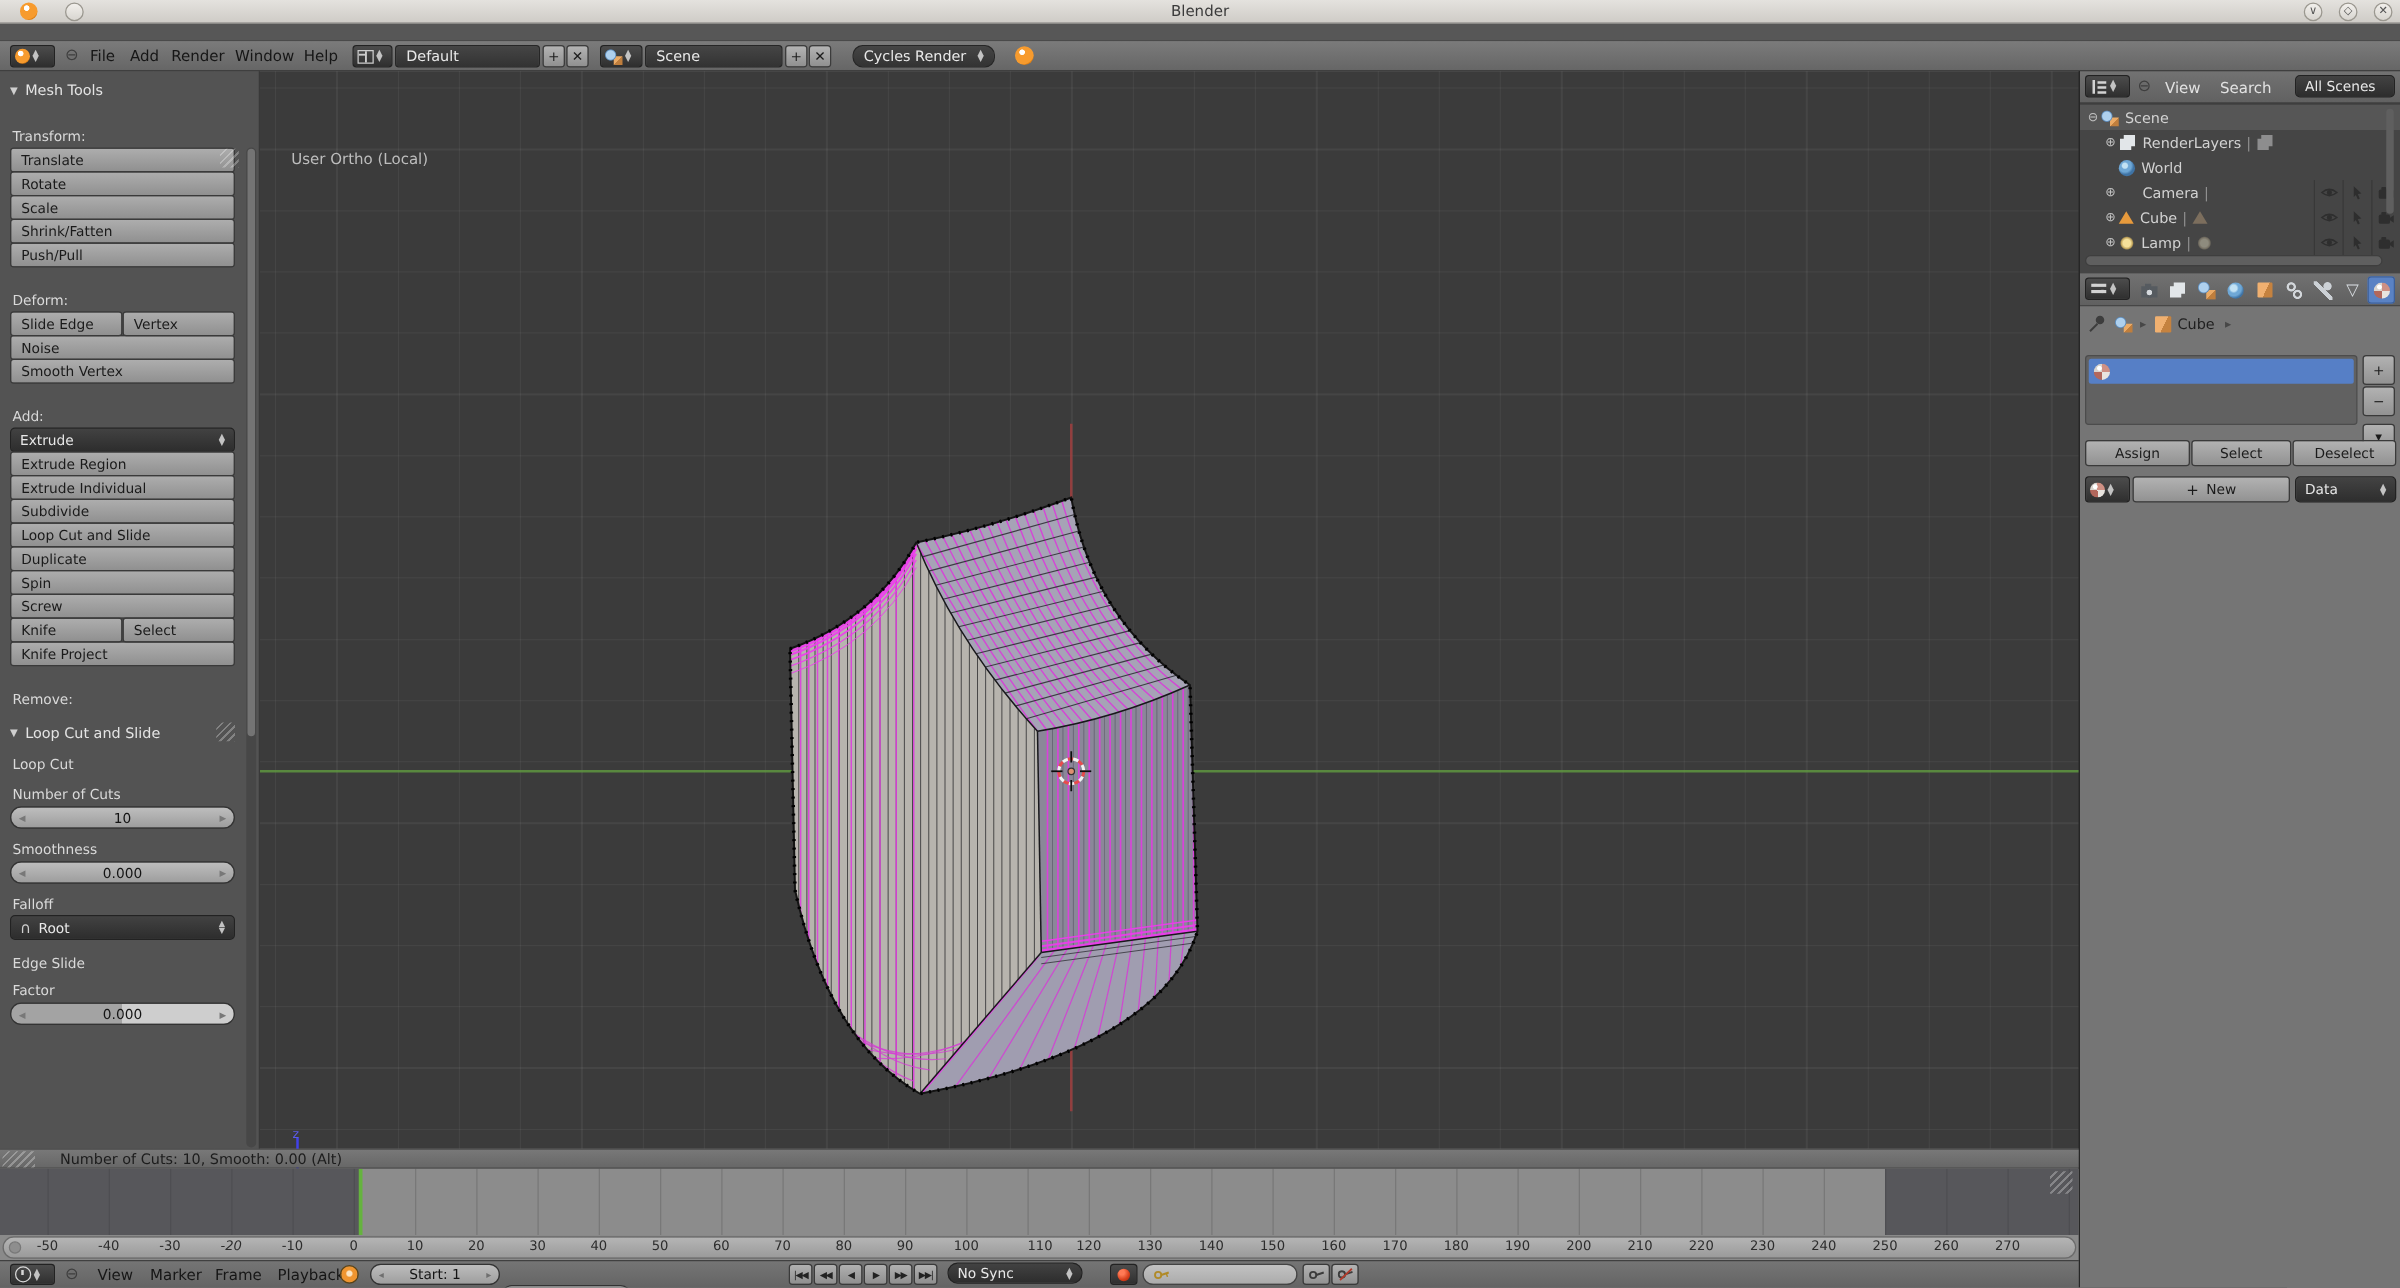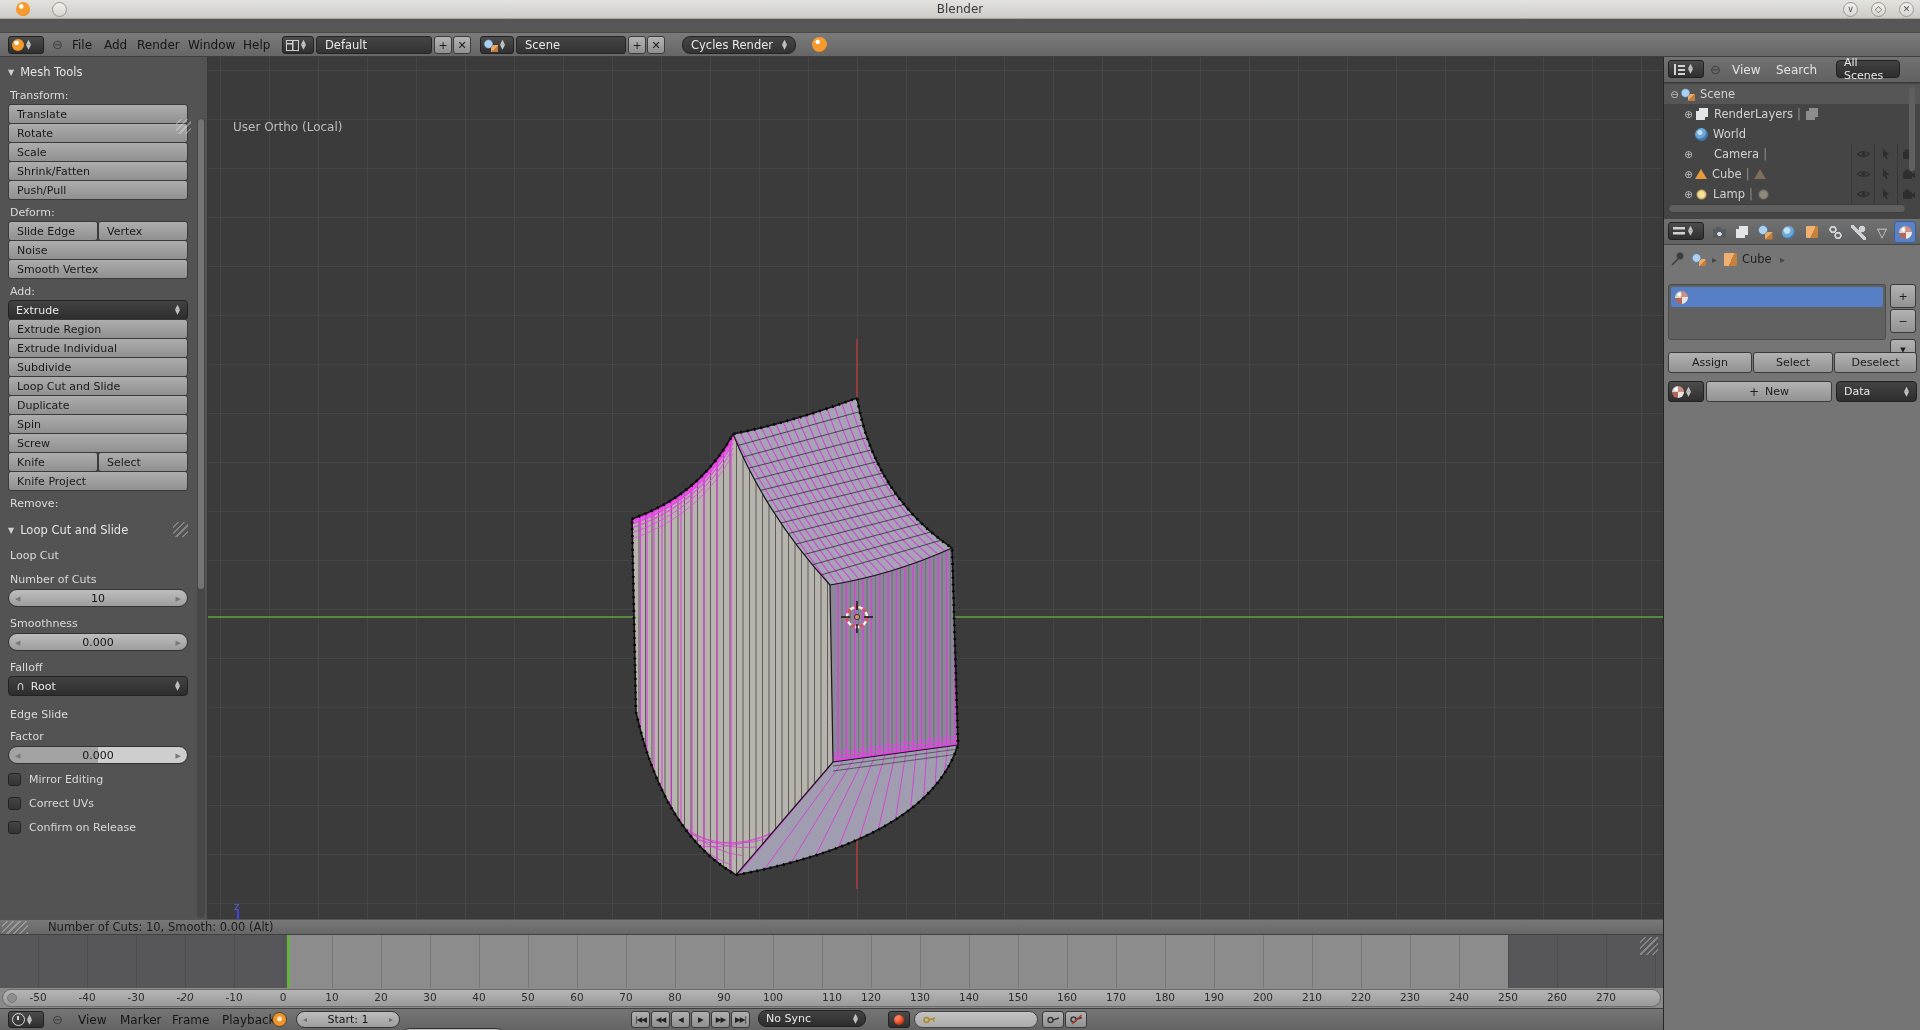--- a/index.html
+++ b/index.html
@@ -47,21 +47,21 @@
   #axis-green { left:208px; top:559px; width:1455px; height:2px; background:rgba(95,150,65,.85); }
   #axis-red { left:856px; top:282px; width:2px; height:550px; background:rgba(160,62,62,.85); }
   .vp-label { color:#bdbdbd; font-size:12px; }
   #obj-label { color:#efefef; font-size:12px; }
 
   
   #toolshelf { left:0; top:57px; width:208px; height:862px; background:#535353; border-right:1px solid #393939; }
   #shelf-inner { position:absolute; left:8px; top:4px; width:180px; }
   .panel-head { height:22px; display:flex; align-items:center; gap:6px; color:#e4e4e4; font-size:11.5px; }
   .tri-down { font-size:8px; color:#cfcfcf; }
-  .sec-label { margin:6px 0 2px 2px; font-size:11px; color:#dadada; height:14px; }
+  .sec-label { margin:20px 0 2px 2px; font-size:11px; color:#dadada; height:14px; }
   .btn { height:20px; background:linear-gradient(#adadad,#909090); border:1px solid #3a3a3a;
     border-radius:3px; color:#1a1a1a; font-size:11px; display:flex; align-items:center;
     padding:0 8px; margin-top:-1px; }
   .row2 { display:flex; }
   .row2 .btn { flex:1; }
   .darkdd { height:20px; background:linear-gradient(#424242,#2d2d2d); border:1px solid #222;
     border-radius:4px; color:#e8e8e8; font-size:11px; display:flex; align-items:center;
     padding:0 7px; margin-top:-1px; }
   .darkdd .ud { margin-left:auto; }
   .slider { height:18px; border-radius:9px; background:linear-gradient(#bebebe,#9d9d9d); border:1px solid #333;
@@ -512,34 +512,20 @@
       <span class="ud">
           <span>▲</span>
           <span>▼</span>
         </span>
     </div>
     <div class="sec-label" style="margin-top:12px;">Edge Slide</div>
     <div class="sec-label" style="margin-top:8px;">Factor</div>
     <div class="slider half">
       <span>0.000</span>
     </div>
-    <div id="op-checkboxes">
-        <div class="chk-row">
-          <div class="chk-box"></div>
-          <span class="chk-label">Mirror Editing</span>
-        </div>
-        <div class="chk-row">
-          <div class="chk-box"></div>
-          <span class="chk-label">Correct UVs</span>
-        </div>
-        <div class="chk-row">
-          <div class="chk-box"></div>
-          <span class="chk-label">Confirm on Release</span>
-        </div>
-      </div>
   </div>
   <div class="abs" id="shelf-scroll-track"></div>
   <div class="abs" id="shelf-scroll-thumb"></div>
   <div class="abs grip" style="left:176px;top:62px;width:15px;height:15px;"></div>
 </div>
 
 <div class="abs" id="vp-header">
   <span class="abs grip" style="left:2px;top:1px;width:26px;height:13px;"></span>
   <span class="status">Number of Cuts: 10, Smooth: 0.00 (Alt)</span>
 </div>
@@ -689,21 +675,21 @@
     <div class="abs editor-btn" style="left:4px;top:3px;width:36px;">
       <span class="tree-ico"></span>
       <span class="ud">
           <span>▲</span>
           <span>▼</span>
         </span>
     </div>
     <span class="abs minus-ico" style="left:46px;top:1px;">⊖</span>
     <span class="abs menu-label" style="left:68px;top:1px;color:#e2e2e2;">View</span>
     <span class="abs menu-label" style="left:112px;top:1px;color:#e2e2e2;">Search</span>
-    <div class="abs darkdd" style="left:172px;top:4px;width:64px;height:18px;">
+    <div class="abs darkdd" style="left:172px;top:4px;width:80px;height:18px;">
       <span>All Scenes</span>
     </div>
   </div>
   <div id="outliner-rows">
       <div class="out-row sel" style="top: 27px; padding-left: 4px;">
         <span class="expander">⊖</span>
         <span class="oicon oi-scene"></span>
         <span>Scene</span>
       </div>
       <div class="out-row" style="top: 47px; padding-left: 18px;">

